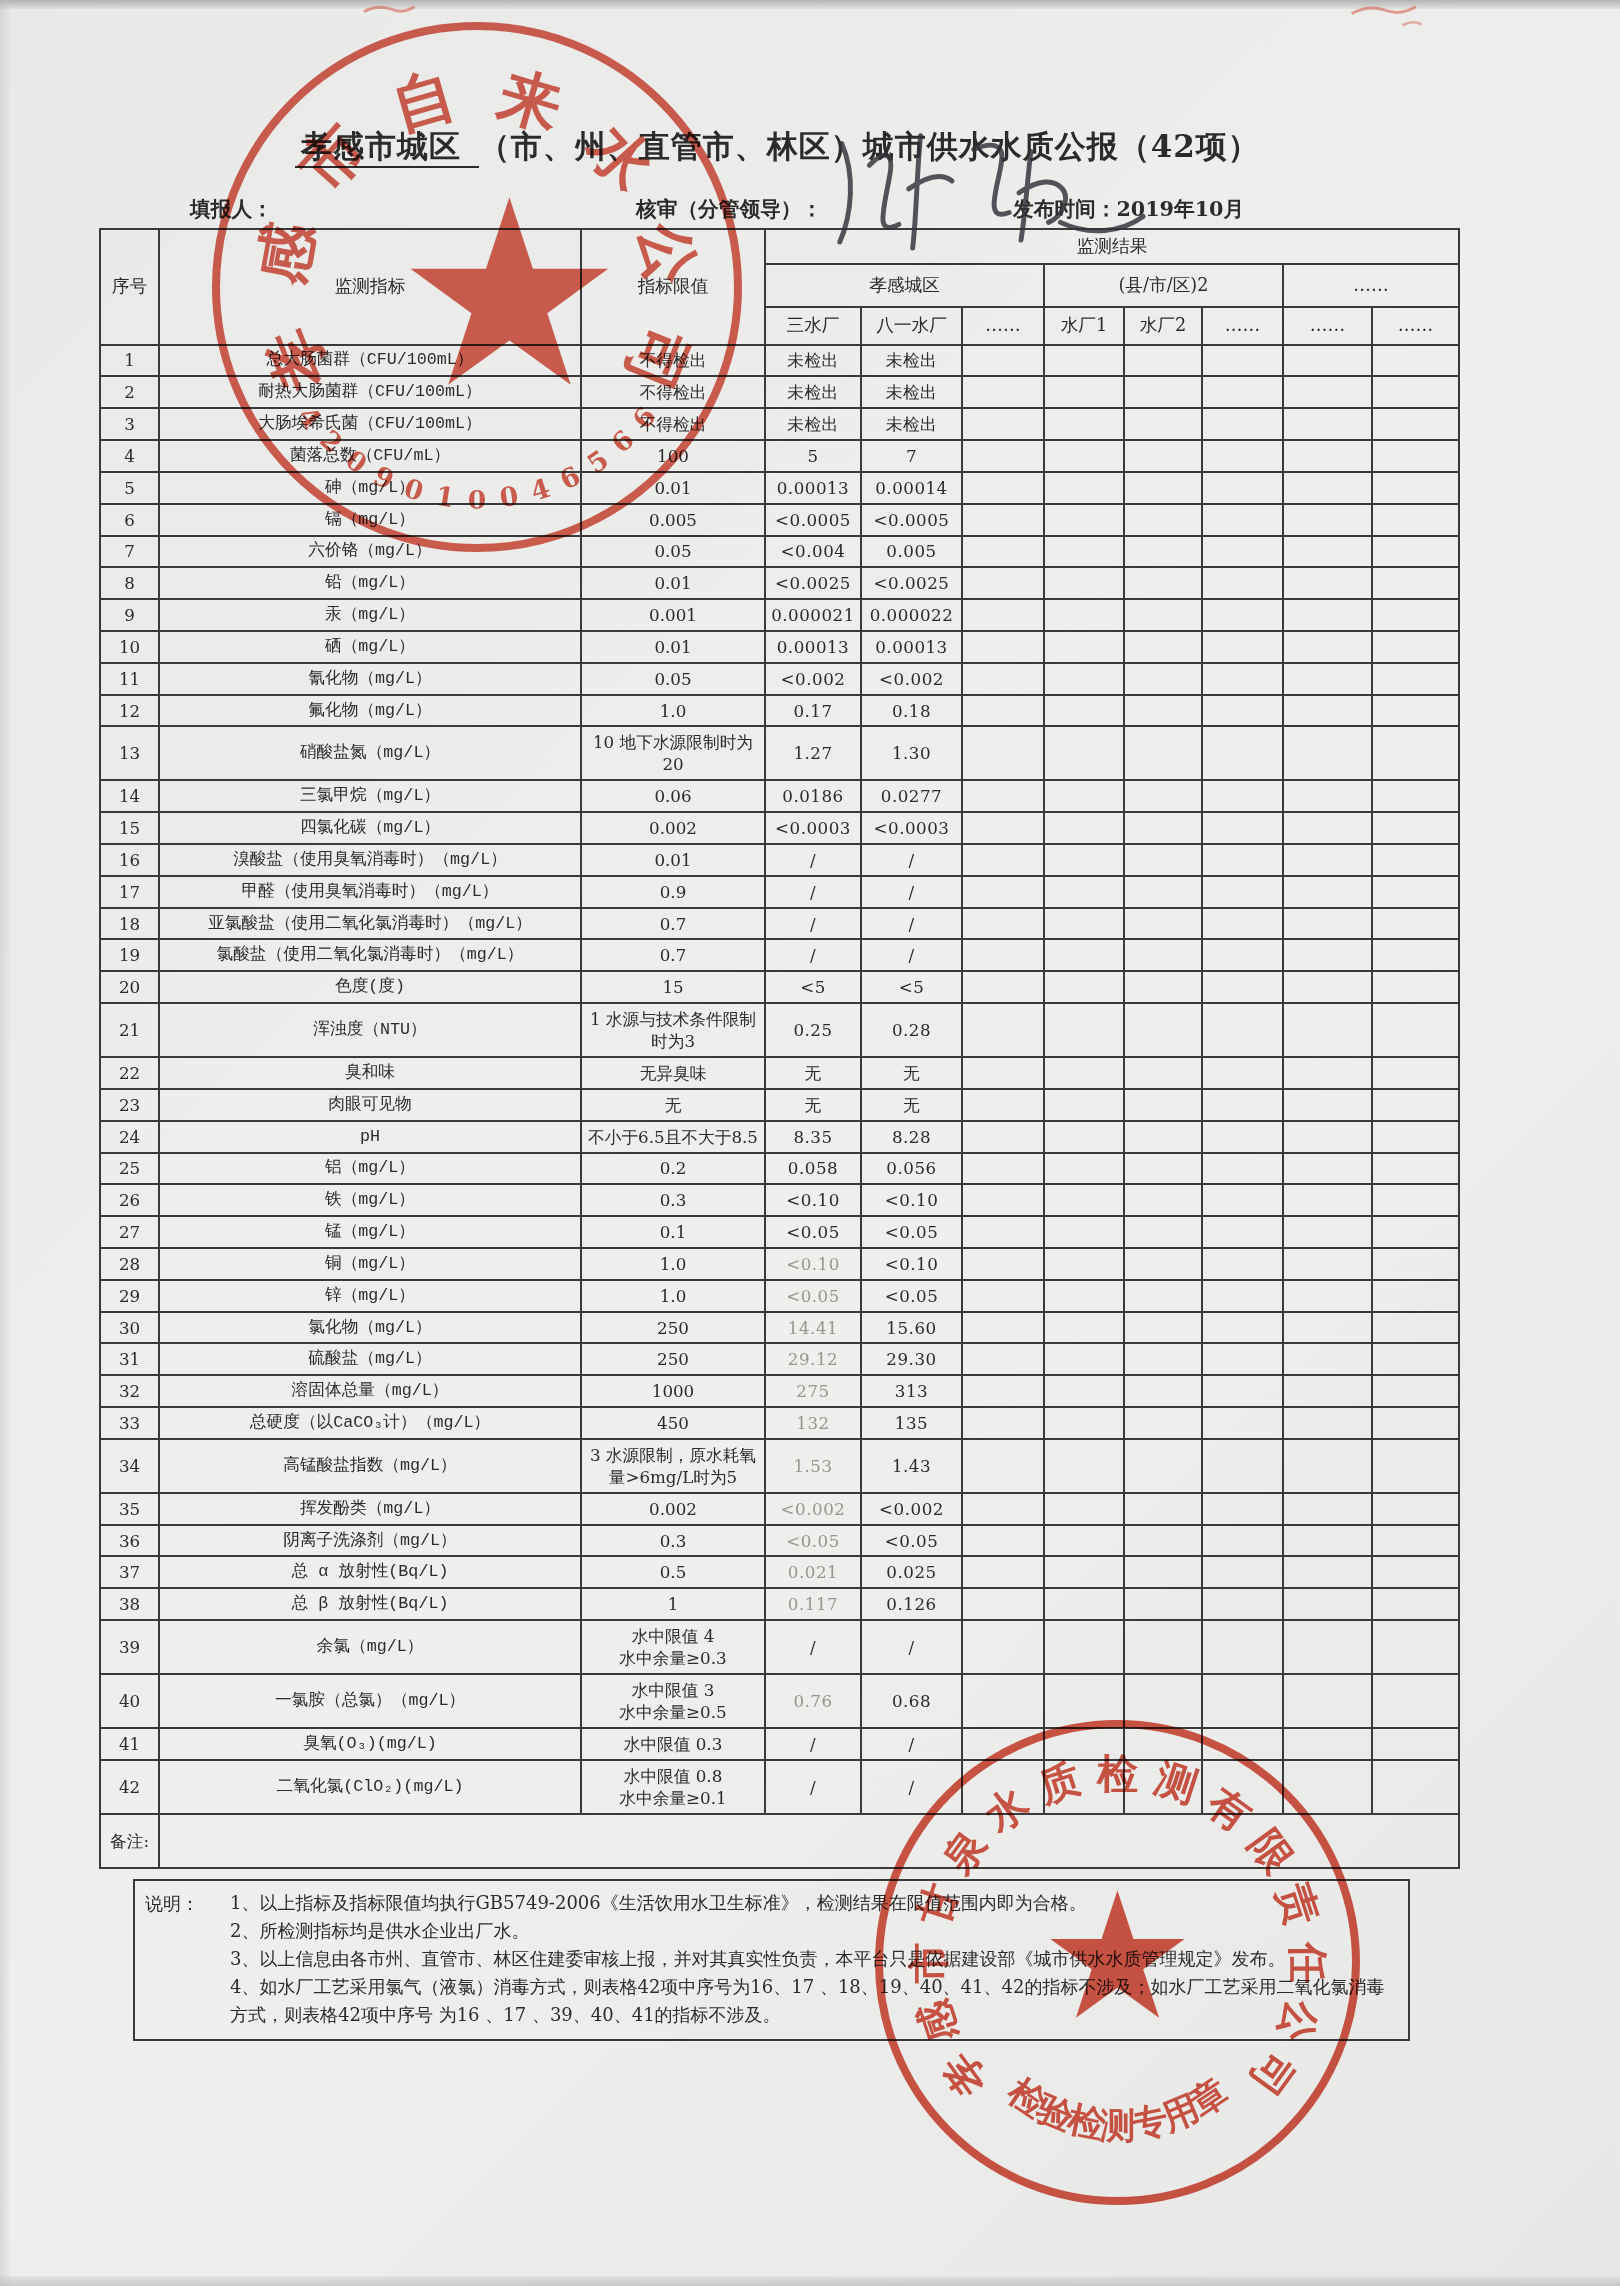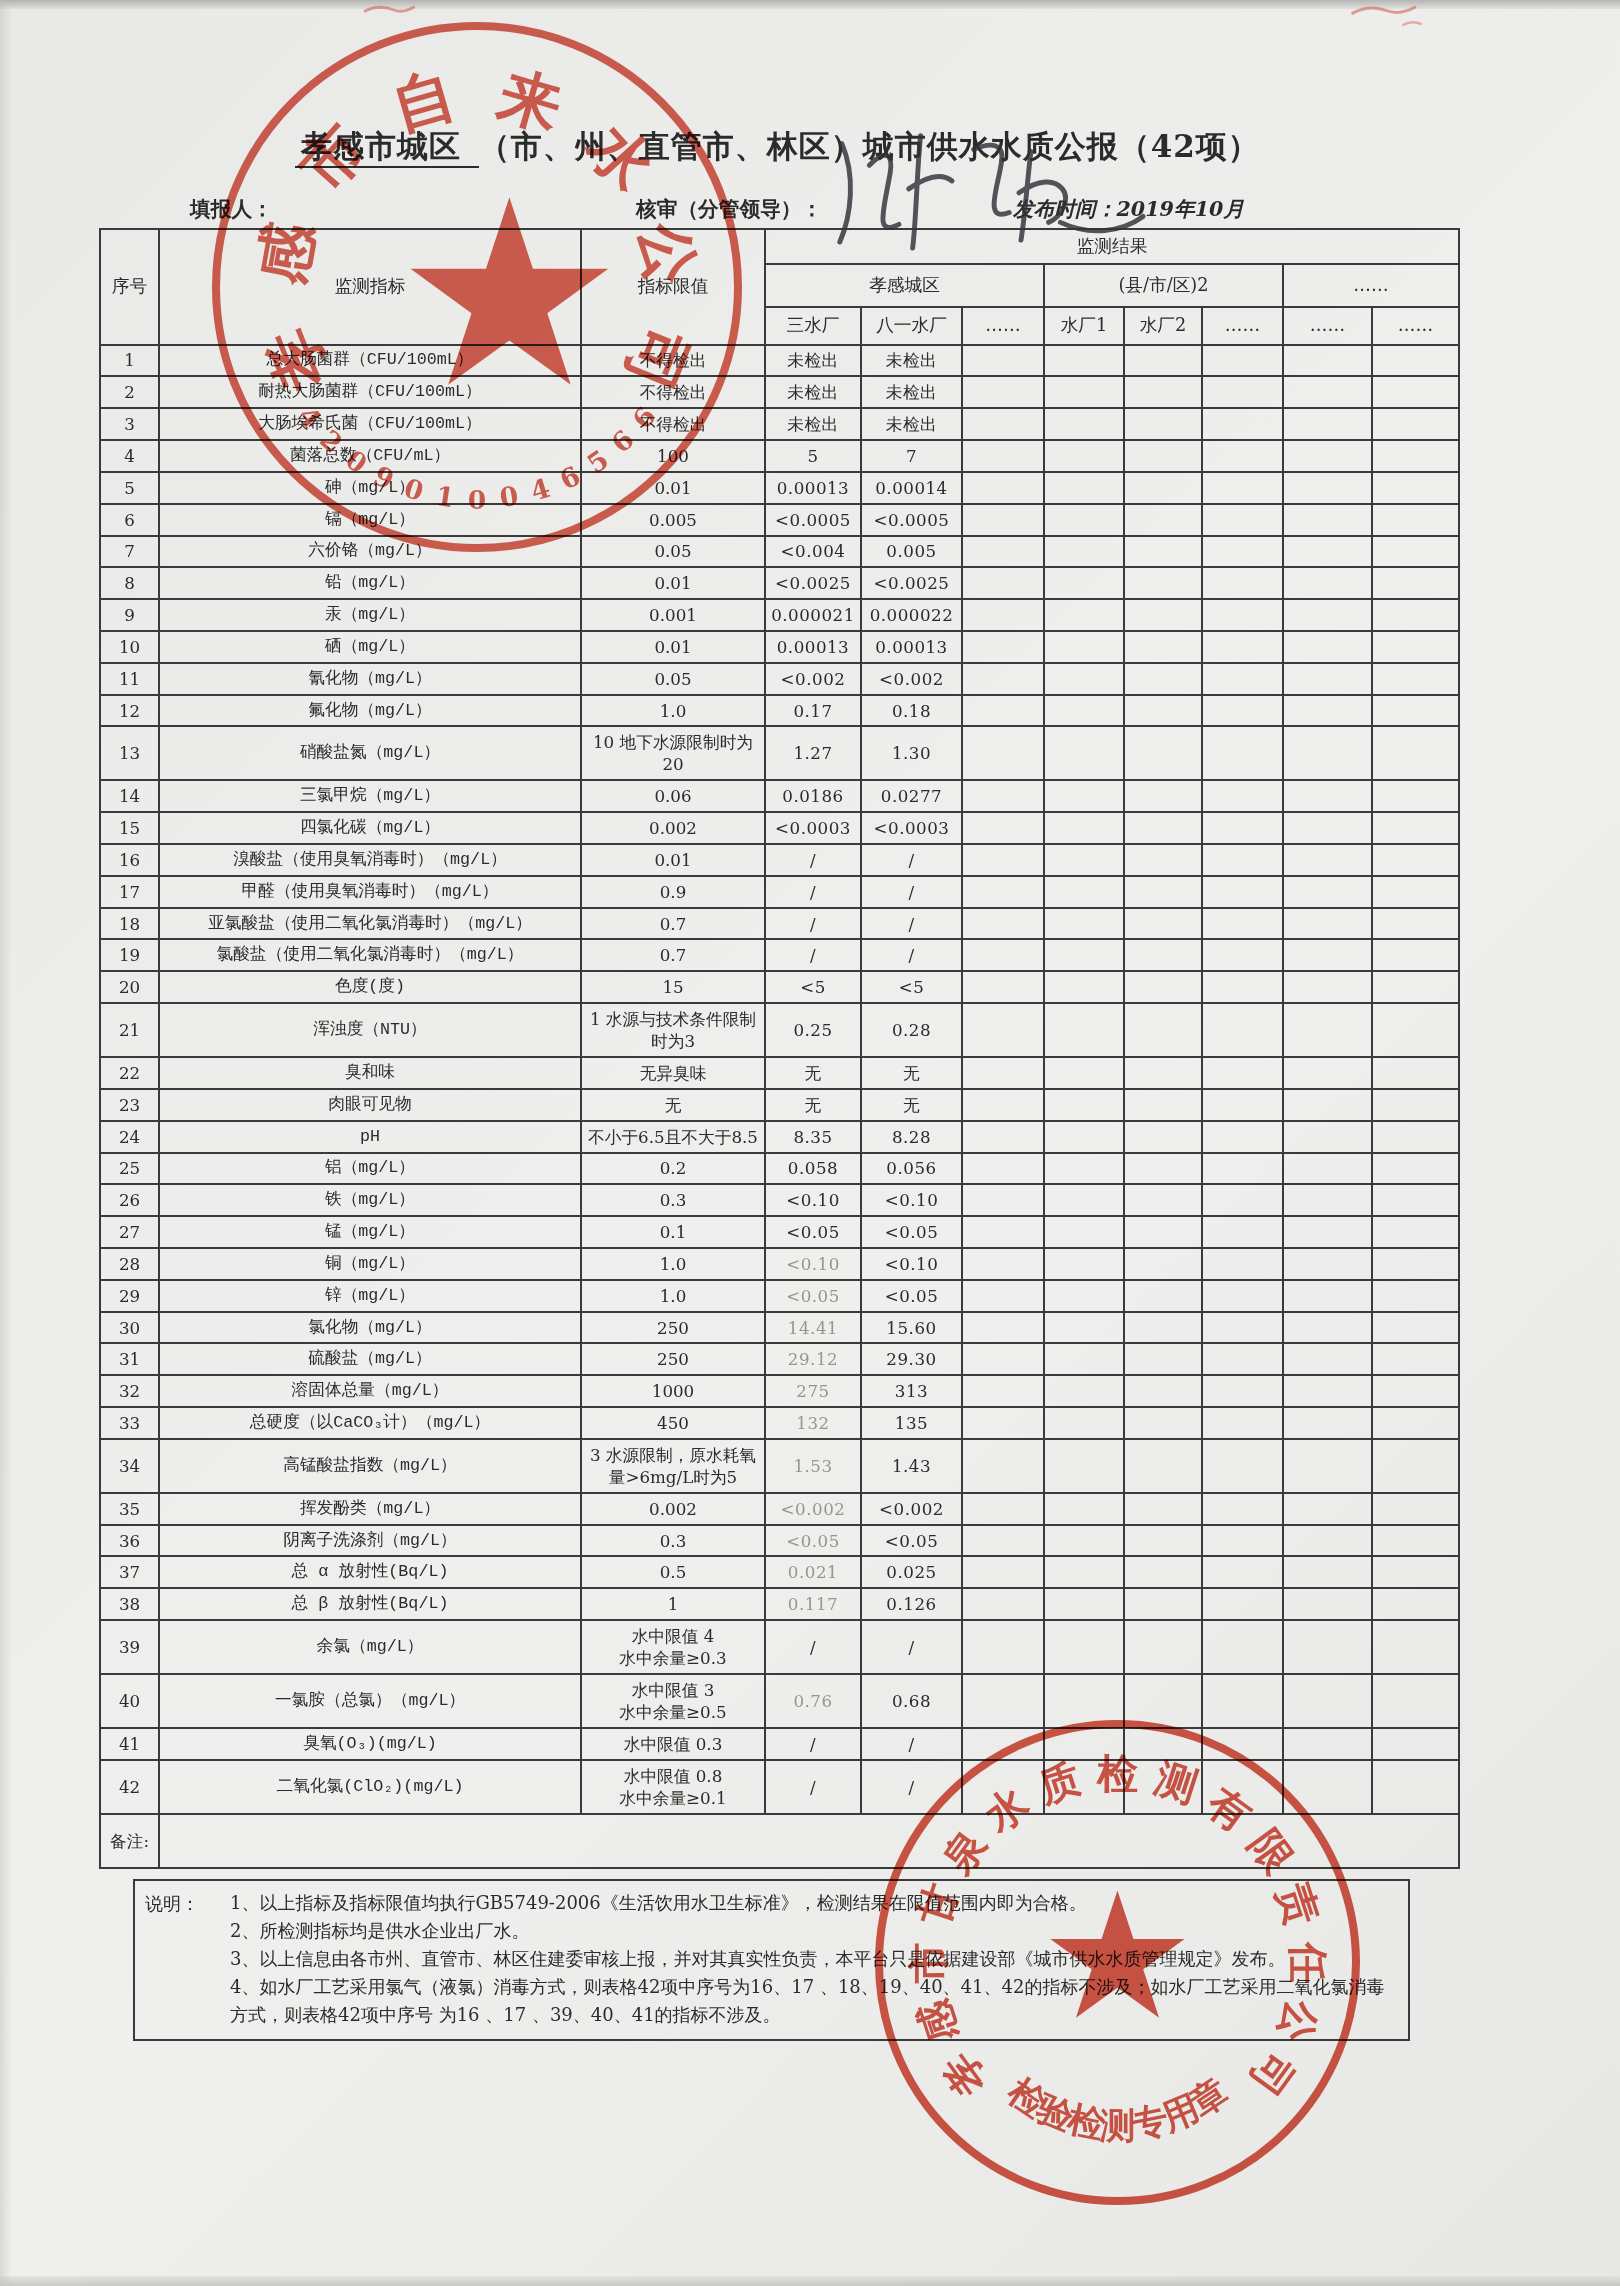--- a/index.html
+++ b/index.html
@@ -12,21 +12,21 @@
   .edge-top{position:absolute;top:0;left:0;right:0;height:8.9px;background:linear-gradient(#8f8f8d,#d9d9d7);opacity:.6;}
   .edge-bottom{position:absolute;bottom:0;left:0;right:0;height:9.9px;background:linear-gradient(#d9d9d7,#a5a5a3);opacity:.5;}
   .edge-left{position:absolute;top:0;bottom:0;left:0;width:11.8px;background:linear-gradient(90deg,#bdbdbb,rgba(222,222,220,0));opacity:.45;}
 
   .doc{position:absolute;left:99px;top:118px;width:1357px;}
   .title{position:absolute;left:0;top:7.9px;width:100%;text-align:center;font-size:31px;font-weight:bold;letter-spacing:1px;}
   .title .underlined{border-bottom:2px solid #2b2b2b;padding:0 17.7px 2px 5.9px;}
   .meta{position:absolute;left:0;top:77px;width:100%;font-size:20.7px;font-weight:bold;}
   .meta .m-fill{position:absolute;left:91px;top:0;}
   .meta .m-rev{position:absolute;left:537px;top:0;}
-  .meta .m-pub{position:absolute;left:914px;top:0;font-style:italic;}
+  .meta .m-pub{position:absolute;left:914px;top:0;}
   .signature{position:absolute;left:727px;top:-11.8px;opacity:.92;}
 
   .flow{padding-top:110px;}
   table.report{border-collapse:collapse;table-layout:fixed;width:1357px;background:transparent;}
   table.report th,table.report td{
     border:2px solid #3a3a3a;font-weight:normal;font-size:16.7px;line-height:1.32;
     padding:3.9px 3px;text-align:center;vertical-align:middle;overflow:hidden;
   }
   table.report thead th{font-size:17.7px;}
   tr.hrow1 th{height:25.6px;}

